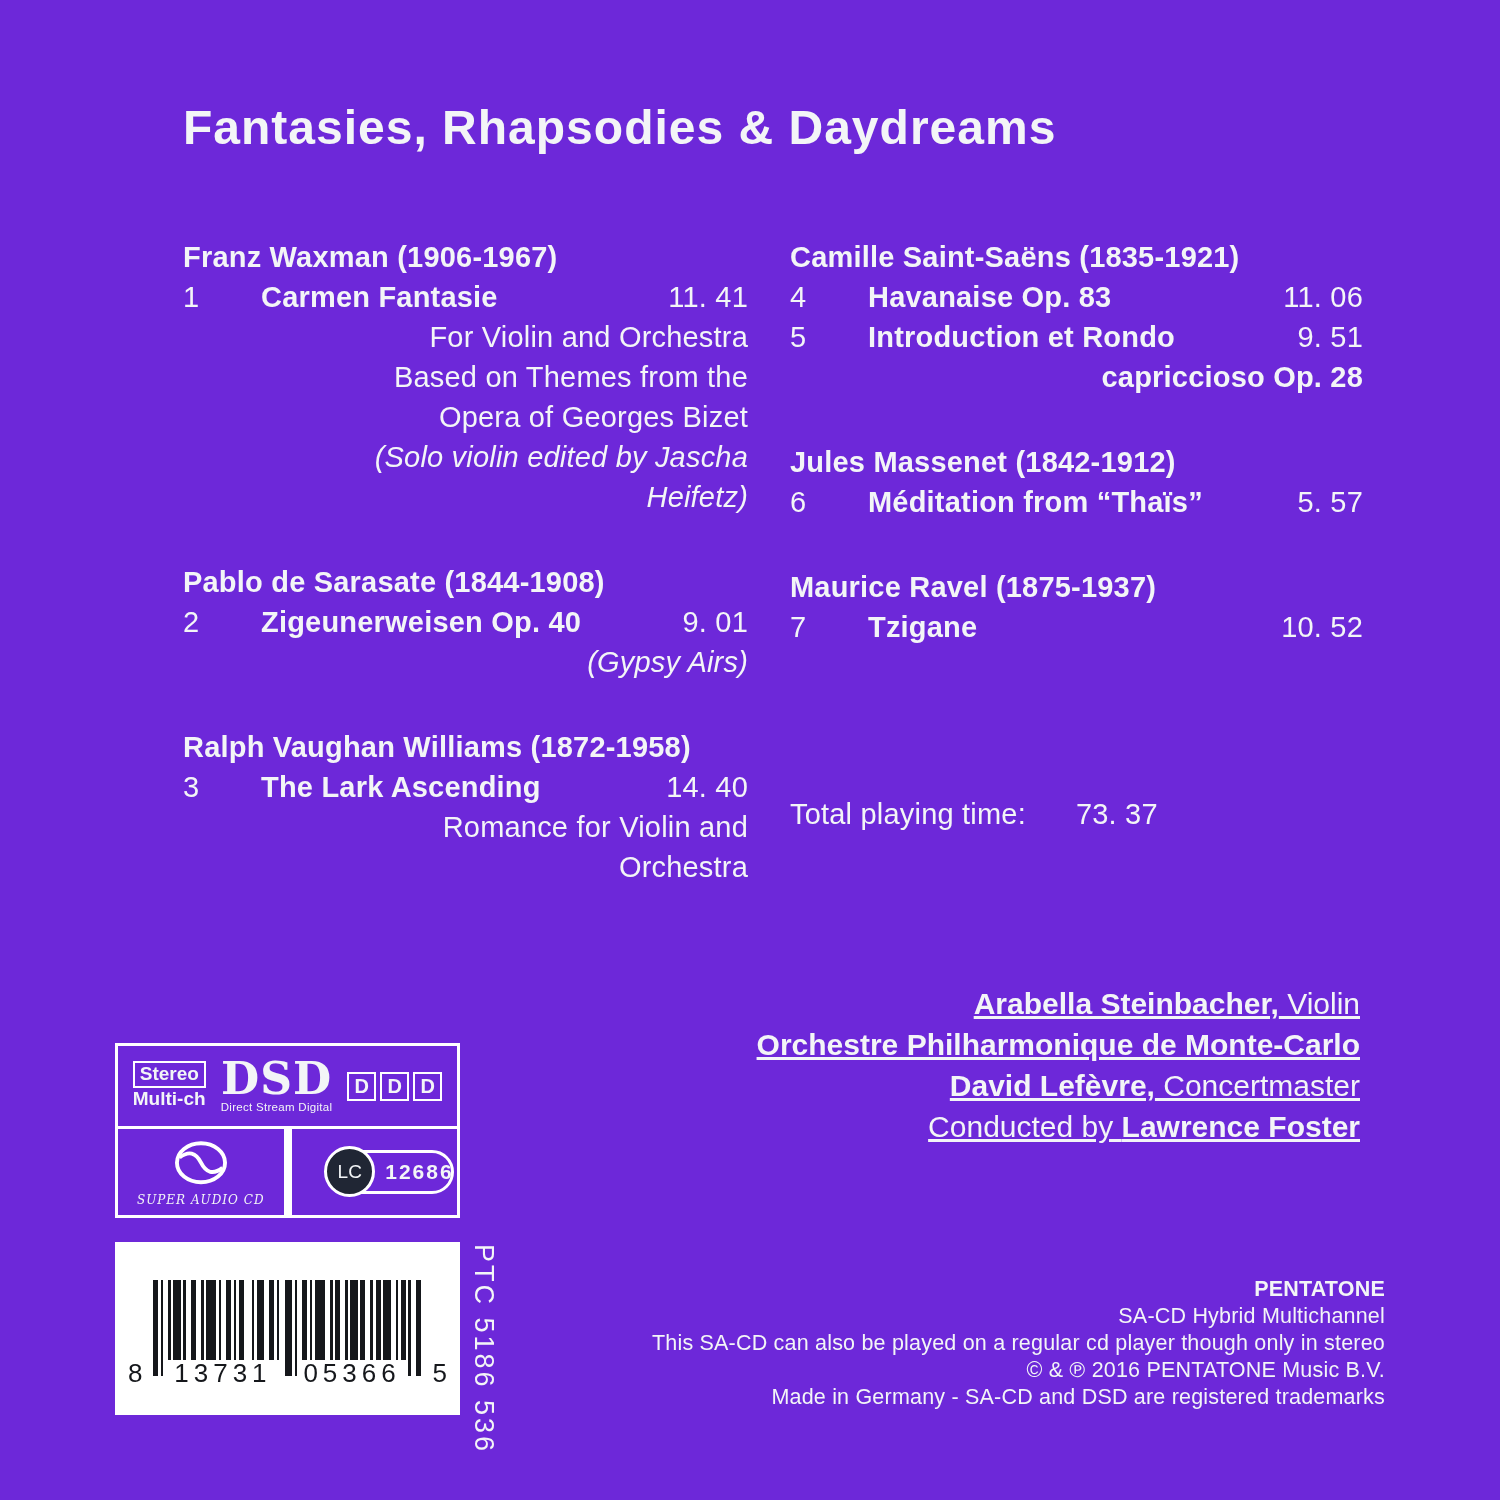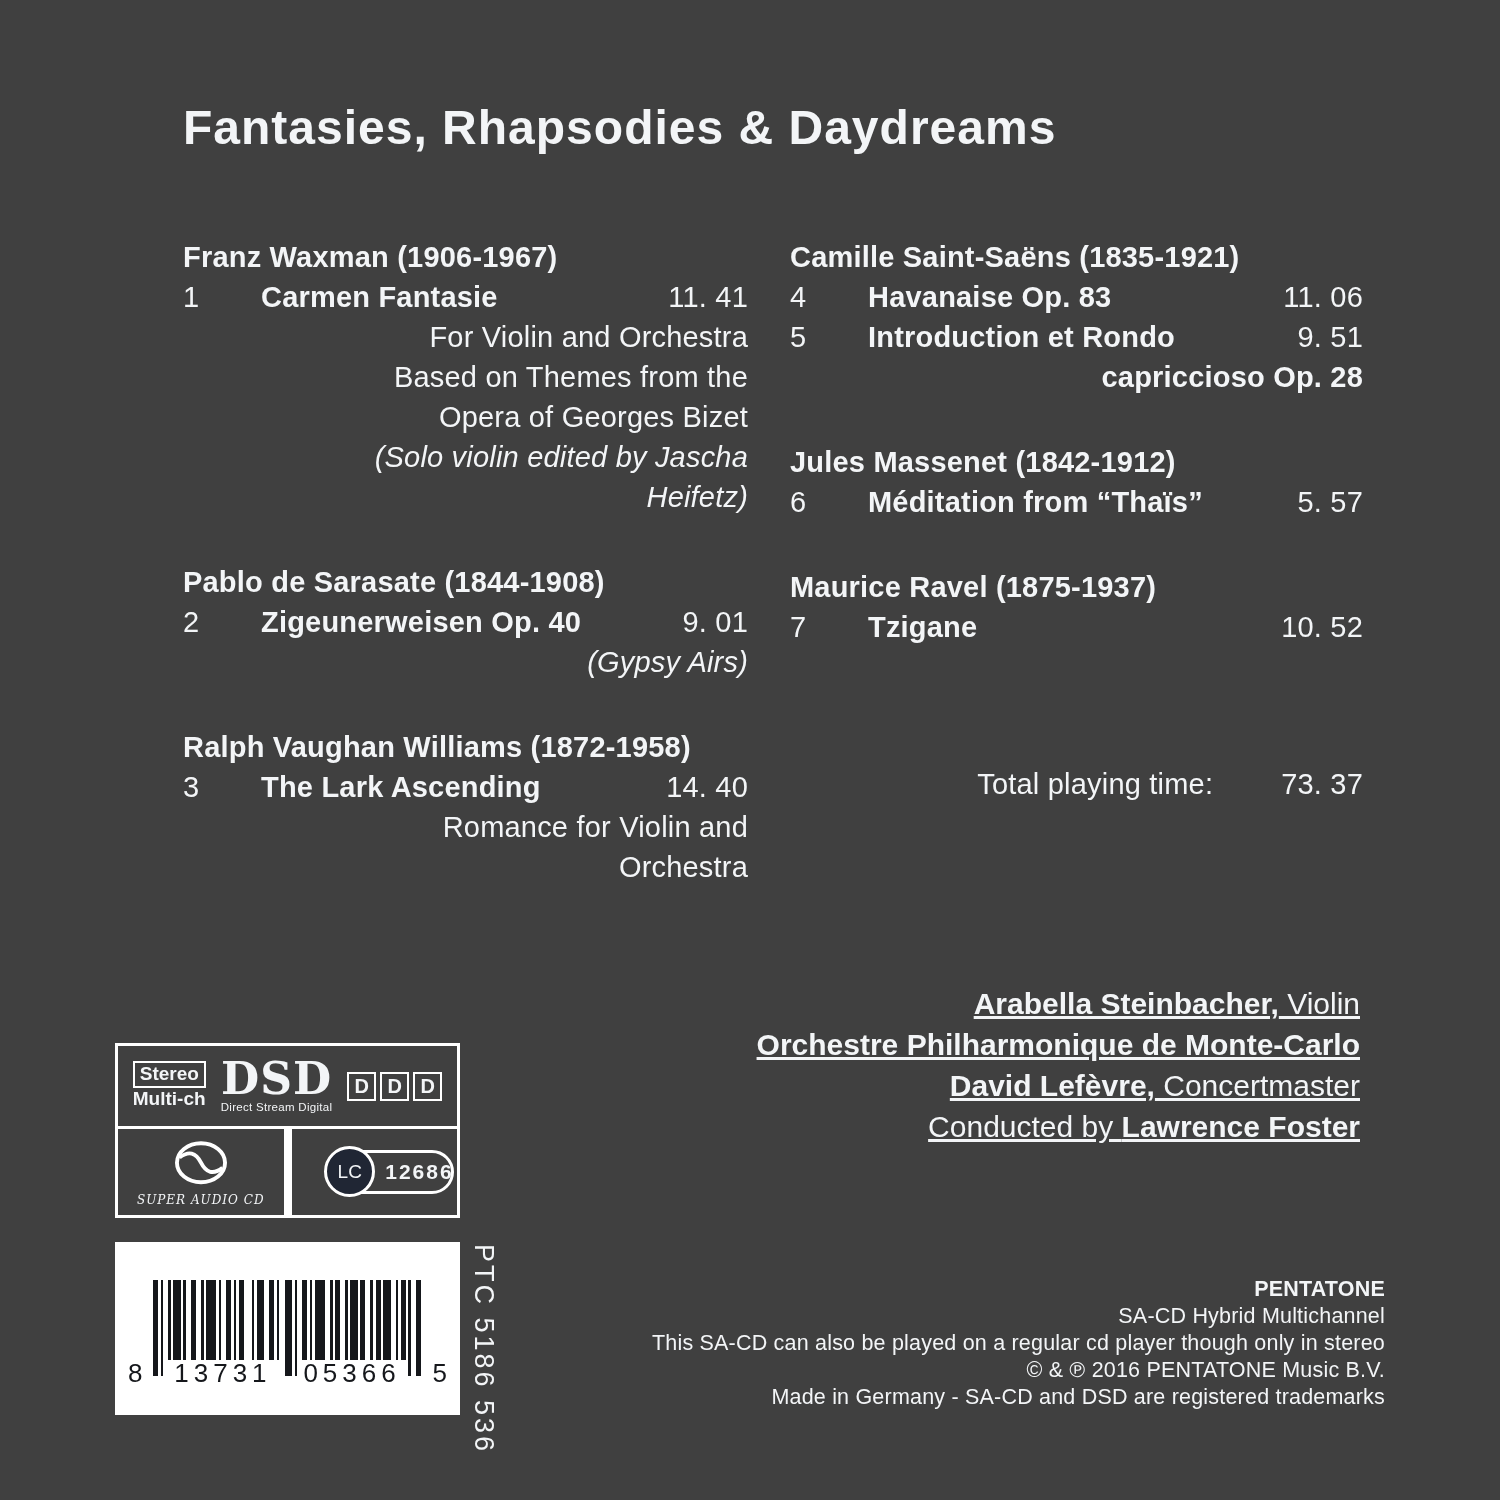--- a/index.html
+++ b/index.html
@@ -20,21 +20,21 @@
   .section{margin-bottom:45px;}
   .composer{font-weight:700;white-space:nowrap;}
   .trackrow{display:grid;grid-template-columns:78px 1fr auto;align-items:baseline;}
   .trackrow .num{font-weight:400;}
   .trackrow .ttl{font-weight:700;white-space:nowrap;}
   .trackrow .time{text-align:right;font-weight:400;padding-left:12px;}
   .subrow{display:grid;grid-template-columns:78px 1fr;text-align:right;}
   .subrow .s{white-space:nowrap;}
   .st-italic{font-style:italic;}
   .st-bold{font-weight:700;}
-  .total-row{position:absolute;top:527px;left:0;right:0;display:flex;justify-content:flex-end;gap:68px;}
+  .total-row{position:absolute;top:557px;left:0;right:0;display:flex;gap:50px;}
   .credits{position:absolute;right:140px;top:983px;text-align:right;font-size:30px;line-height:41px;white-space:pre;text-decoration:underline;}
   .credits .b{font-weight:700;}
   
   .logo-box{position:absolute;left:115px;top:1043px;width:345px;height:175px;border:3px solid #ffffff;box-sizing:border-box;display:flex;flex-direction:column;}
   .logo-top{flex:0 0 83px;border-bottom:3px solid #ffffff;box-sizing:border-box;display:flex;align-items:center;justify-content:space-evenly;}
   .logo-bottom{flex:1;display:flex;}
   .cell-sacd{flex:1;border-right:8px solid #ffffff;box-sizing:border-box;display:flex;flex-direction:column;align-items:center;justify-content:center;}
   .cell-lc{flex:1;display:flex;align-items:center;justify-content:center;}
   .stereo-badge{font-weight:700;font-size:19px;line-height:1.2;}
   .stereo-badge .boxed{border:2.5px solid #fff;padding:0 5px;display:inline-block;}
@@ -54,21 +54,21 @@
   .barcode-digits{position:absolute;left:0;right:0;top:116px;display:flex;justify-content:space-between;padding:0 13px;font-size:26px;color:#15171b;}
   .barcode-digits .grp{letter-spacing:5px;}
   .catalog{position:absolute;left:468px;top:1244px;writing-mode:vertical-rl;font-size:27px;letter-spacing:3px;white-space:nowrap;}
   
   .footer{position:absolute;right:115px;top:1276px;text-align:right;font-size:21.5px;line-height:27px;letter-spacing:0.2px;}
   .footer .b{font-weight:700;}
 </style>
 </head>
 <body style="background: rgb(32, 38, 52);">
 
-<div class="canvas" style="background: #404040; color: rgb(243, 245, 247);">
+<div class="canvas" style="background: #6d28d9; color: rgb(243, 245, 247);">
 
   <div class="title">Fantasies, Rhapsodies &amp; Daydreams</div>
 
   <div class="column" id="left-column">
       <div class="section">
         <div class="composer">Franz Waxman (1906-1967)</div>
         <div class="trackrow">
           <span class="num">1</span>
           <span class="ttl">Carmen Fantasie</span>
           <span class="time">11. 41</span>

